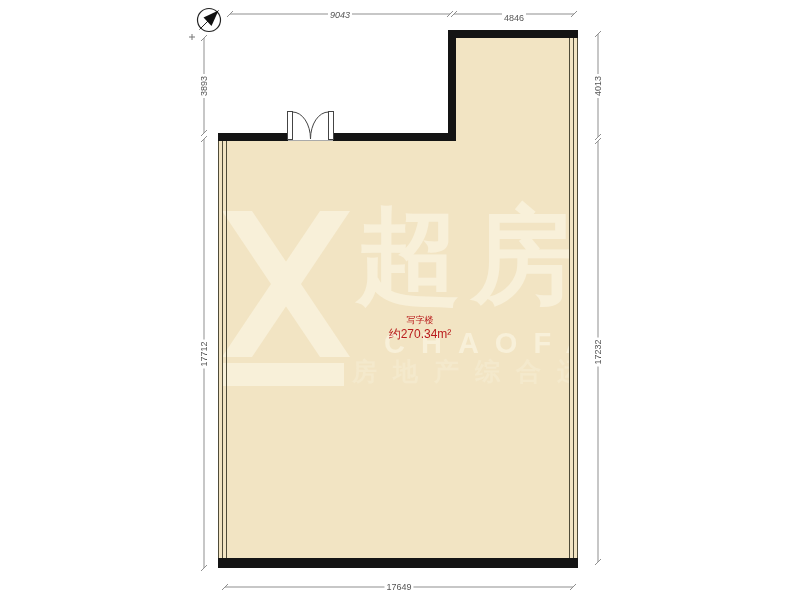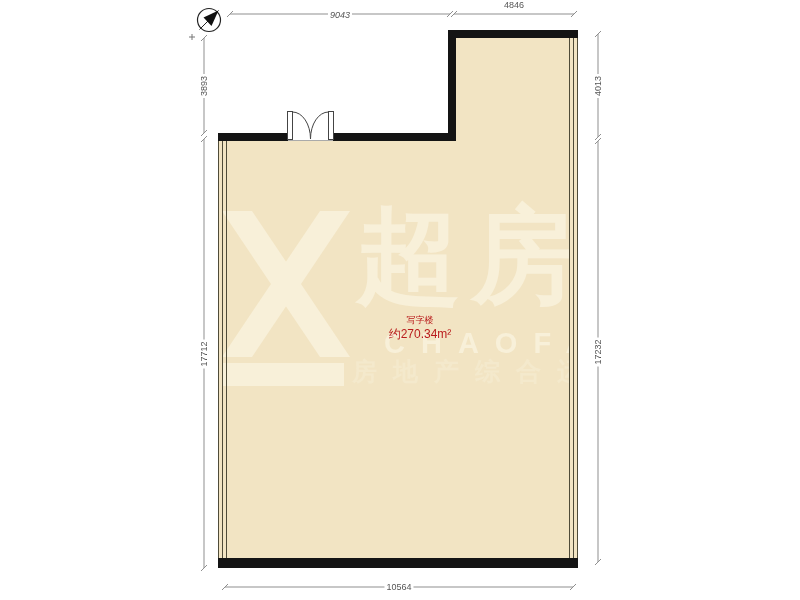--- a/index.html
+++ b/index.html
@@ -120,25 +120,25 @@
       <line x1="595" y1="144" x2="601" y2="138"></line>
         <line x1="595" y1="565" x2="601" y2="559"></line>
 
       <line x1="225" y1="587" x2="573" y2="587"></line>
       <line x1="222" y1="590" x2="228" y2="584"></line>
         <line x1="570" y1="590" x2="576" y2="584"></line>
     </g>
   </svg>
 
   <span class="dim" style="left:340px;top:15px;font-style:italic;">9043</span>
-  <span class="dim" style="left:514px;top:5px;">4846</span>
+  <span class="dim" style="left:514px;top:18px;">4846</span>
   <span class="dim v" style="left:204px;top:86px;">3893</span>
   <span class="dim v" style="left:204px;top:354px;">17712</span>
   <span class="dim v" style="left:598px;top:86px;">4013</span>
   <span class="dim v" style="left:598px;top:352px;">17232</span>
-  <span class="dim" style="left:399px;top:587px;">10564</span>
+  <span class="dim" style="left:399px;top:587px;">17649</span>
 
   <div class="room-label">
     <div class="name">写字楼</div>
     <div class="area">约270.34m²</div>
   </div>
 
 </div>
 
 </body></html>

